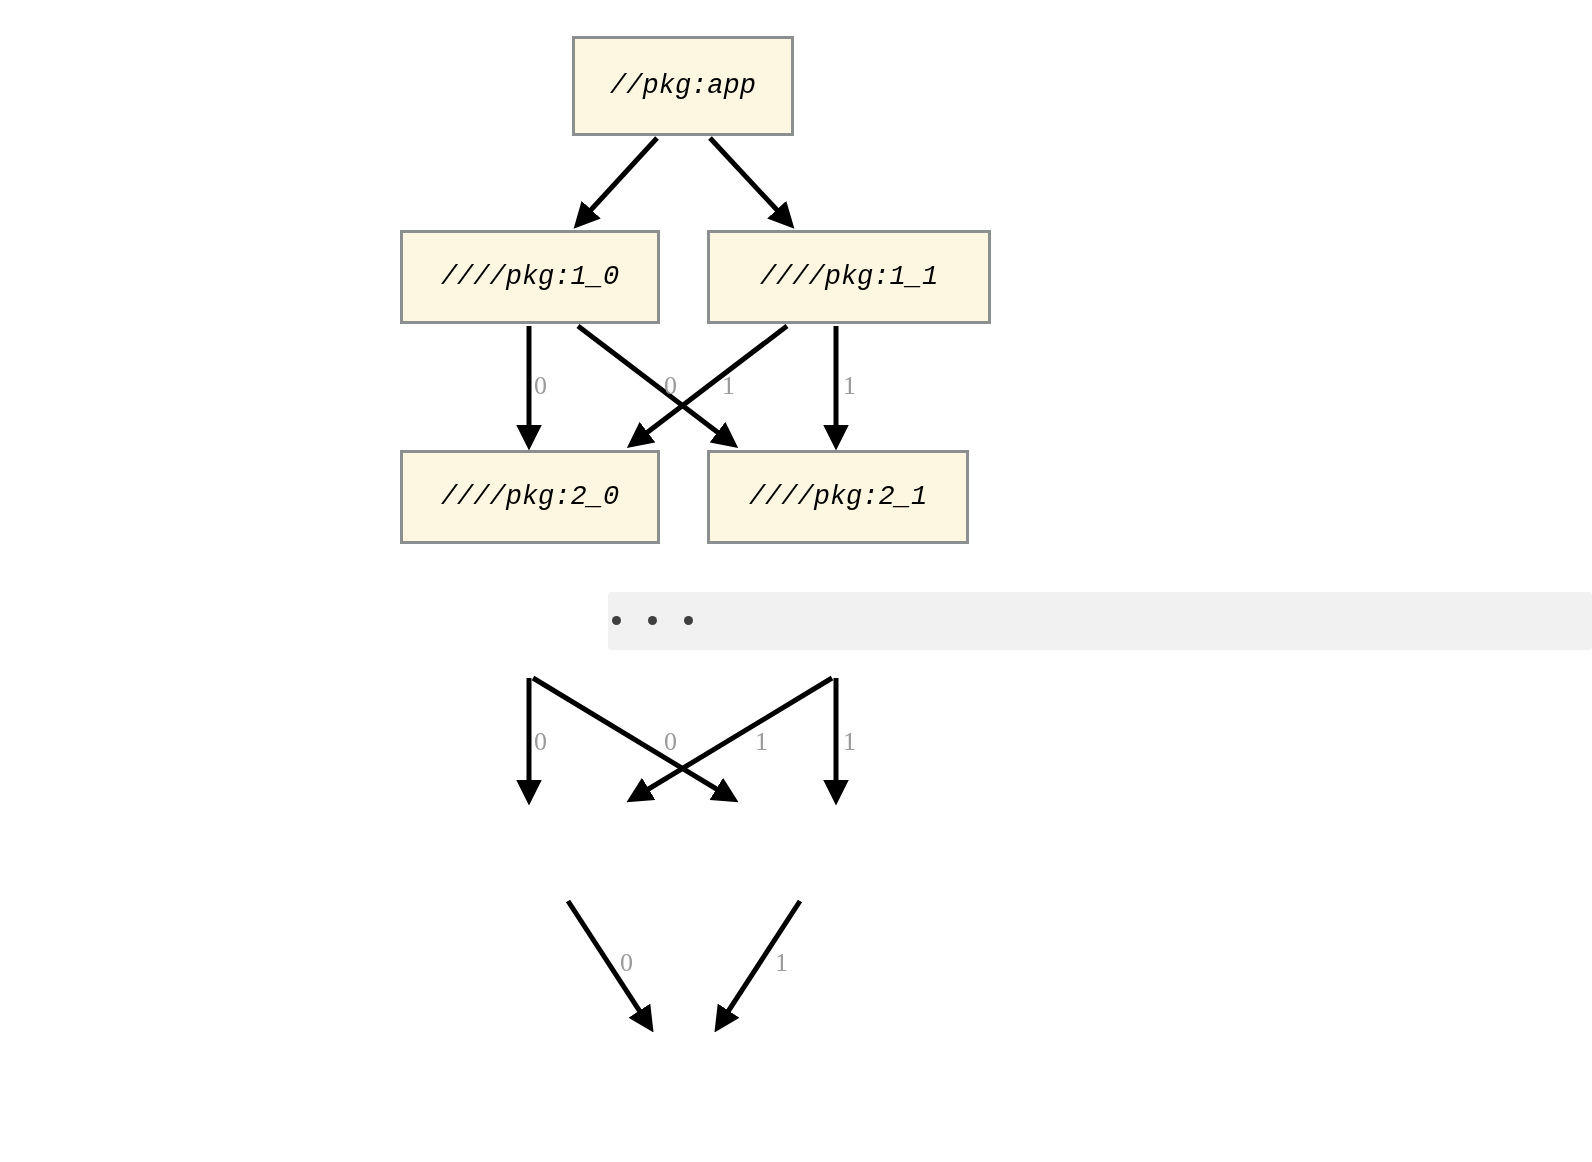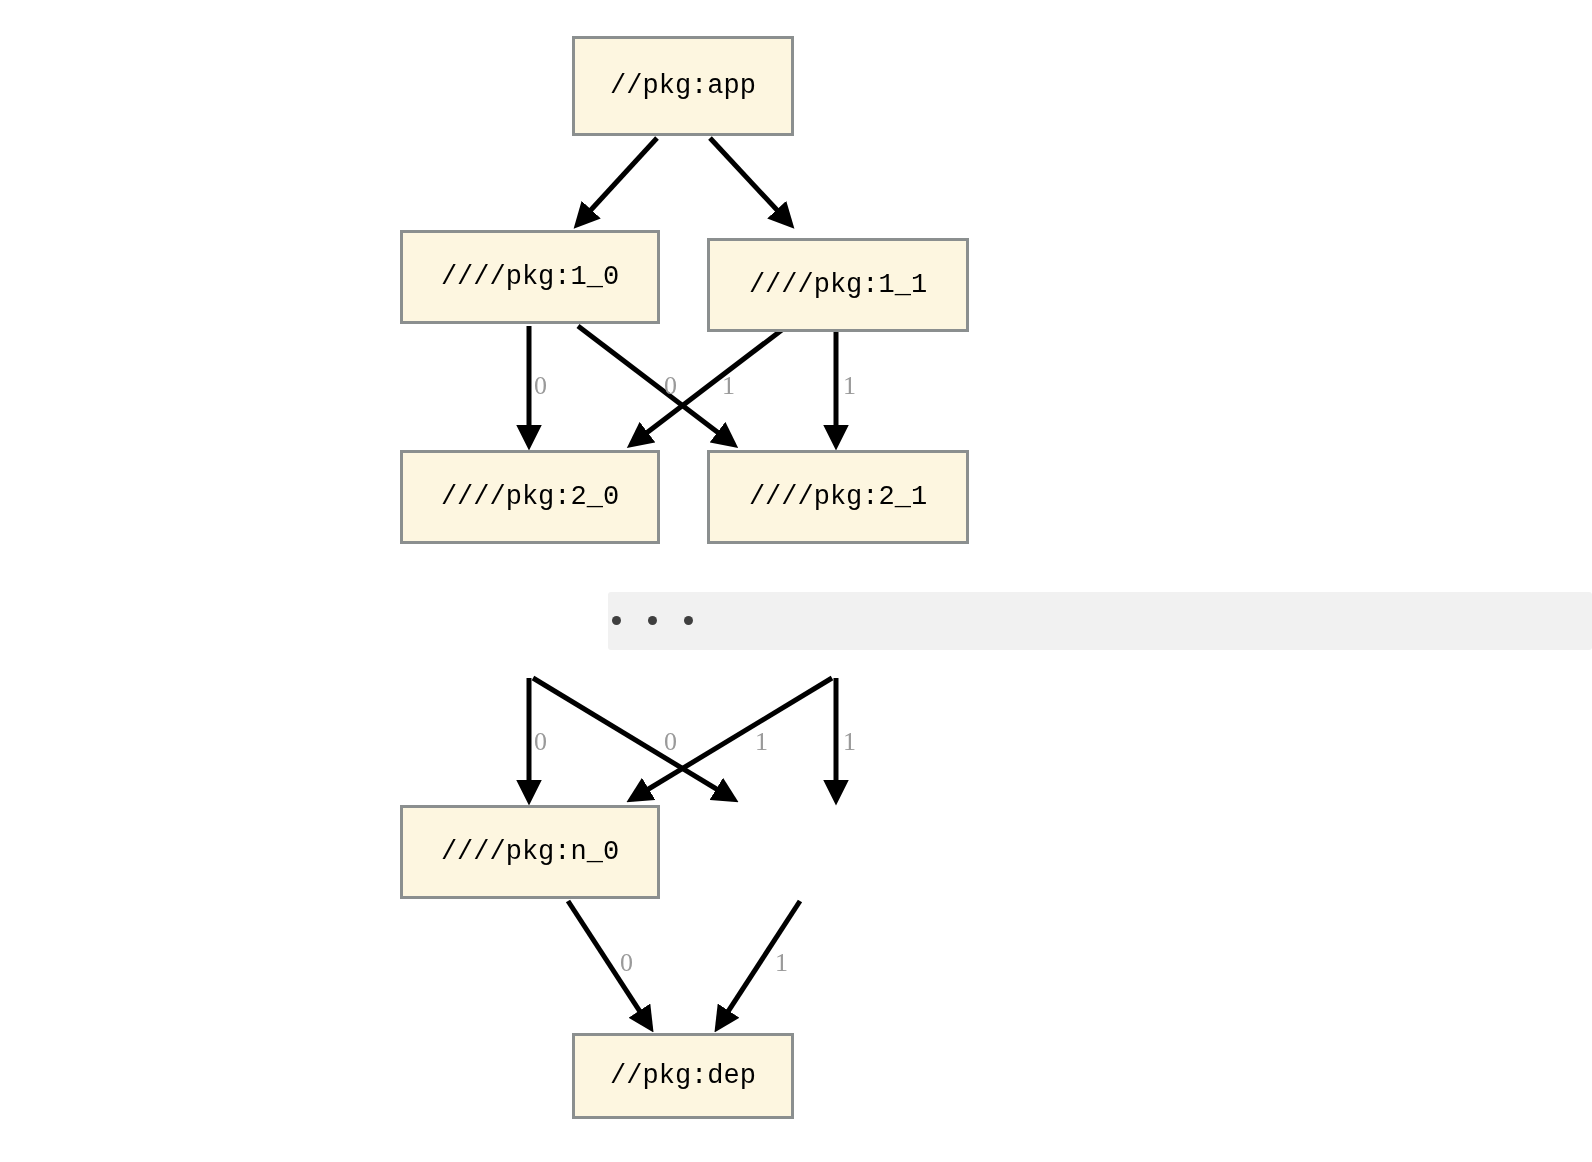--- a/index.html
+++ b/index.html
@@ -31,20 +31,21 @@
     border: 3px solid #8b8f8f;
     display: flex;
     align-items: center;
     justify-content: center;
     font-family: "Liberation Mono", "DejaVu Sans Mono", monospace;
     font-size: 27px;
     color: #000000;
     letter-spacing: 0px;
     white-space: pre;
     z-index: 3;
+    font-style: italic;
   }
   .edge-label {
     position: absolute;
     font-family: "Liberation Serif", "DejaVu Serif", serif;
     font-size: 26px;
     color: #9a9a9a;
     z-index: 4;
     white-space: pre;
   }
   .ellipsis-band {
@@ -100,40 +101,34 @@
   </svg>
 
   <div class="node-box" style="left:572px; top:36px; width:222px; height:100px;">
     <span>//pkg:app</span>
   </div>
 
   <div class="node-box" style="left:400px; top:230px; width:260px; height:94px;">
     <span>////pkg:1_0</span>
   </div>
 
-  <div class="node-box" style="left:707px; top:238px; width:262px; height:94px;text-align:center;">
+  <div class="node-box" style="left:707px; top:230px; width:284px; height:94px;text-align:center;">
     <span>////pkg:1_1</span>
   </div>
 
   <div class="node-box" style="left:400px; top:450px; width:260px; height:94px;">
     <span>////pkg:2_0</span>
   </div>
 
   <div class="node-box" style="left:707px; top:450px; width:262px; height:94px;align-items:center;">
     <span>////pkg:2_1</span>
   </div>
 
-  <div class="node-box" style="left:400px; top:805px; width:260px; height:94px;">
-    <span>////pkg:n_0</span>
-  </div>
 
 
-  <div class="node-box" style="left:572px; top:1033px; width:222px; height:86px;">
-    <span>//pkg:dep</span>
-  </div>
 
   <div class="edge-label" style="left:534px; top:371px;">0</div>
   <div class="edge-label" style="left:664px; top:371px;">0</div>
   <div class="edge-label" style="left:722px; top:371px;">1</div>
   <div class="edge-label" style="left:843px; top:371px;">1</div>
 
   <div class="edge-label" style="left:534px; top:727px;">0</div>
   <div class="edge-label" style="left:664px; top:727px;">0</div>
   <div class="edge-label" style="left:755px; top:727px;">1</div>
   <div class="edge-label" style="left:843px; top:727px;">1</div>

